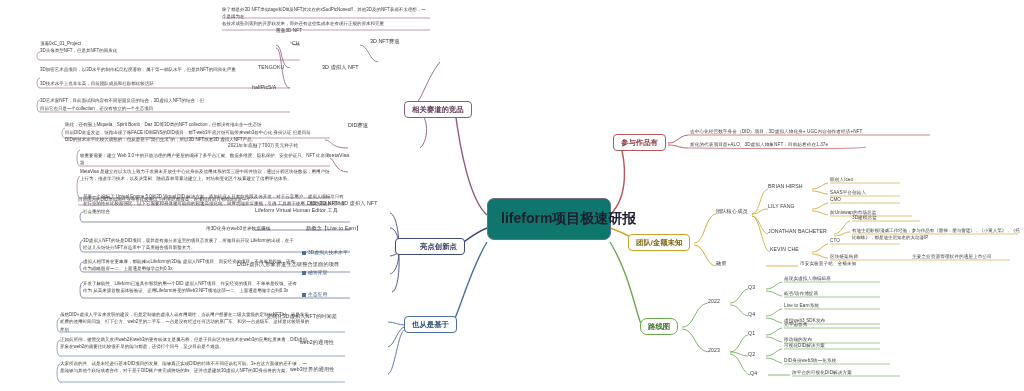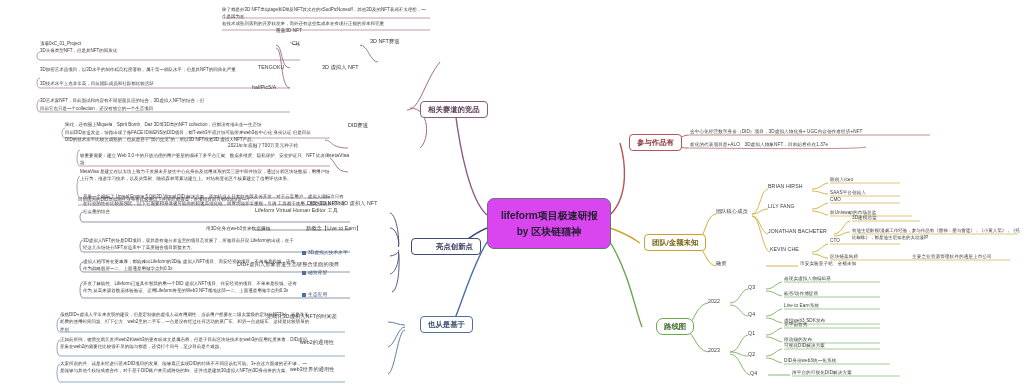--- a/index.html
+++ b/index.html
@@ -18,28 +18,27 @@
     white-space: nowrap;
     line-height: 1.25;
     color: #2b2b2b;
   }
   
   .boxed {
     border: 1px solid #888;
     border-radius: 4px;
     background: #fff;
     padding: 3px 7px;
-    margin-left: 16px;
   }
   .central {
     border: 1px solid #6b6f85;
     border-radius: 7px;
-    background: #d946ef;
+    background: #0f766e;
     padding: 9px 13px;
-    font-size: 10px;
+    font-size: 14px;
     font-weight: bold;
     text-align: center;
     color: #1d1d2b;
     line-height: 1.55;
     z-index: 6;
   }
   
   .leaf { font-size: 4.6px; color:#3a3a3a; letter-spacing:0.1px; }
   .leaf.big { font-size: 5.2px; }
   .mid { font-size: 5.4px; color:#333; }
@@ -164,21 +163,20 @@
     <path d="M784,324 L880,324" stroke="#6aa84f" stroke-width="0.6" fill="none"></path>
     <path d="M784,328 L880,328" stroke="#6aa84f" stroke-width="0.6" fill="none"></path>
     <path d="M784,343 L880,343" stroke="#6aa84f" stroke-width="0.6" fill="none"></path>
     <path d="M784,349 L880,349" stroke="#6aa84f" stroke-width="0.6" fill="none"></path>
     <path d="M784,364 L890,364" stroke="#6aa84f" stroke-width="0.6" fill="none"></path>
     <path d="M792,376 L900,376" stroke="#6aa84f" stroke-width="0.6" fill="none"></path>
   </svg>
 
   <div class="node central" style="left:487px; top:198px; width:124px;">
     <div>lifeform项目极速研报</div>
-    <div>by 区块链猫神</div>
   </div>
 
   <div class="node boxed purple branch-label" style="left:404px; top:101px;">
     <span>相关赛道的竞品</span>
   </div>
   <div class="node boxed navy branch-label" style="left:395px; top:238px;">
     <span>亮点创新点</span>
   </div>
   <div class="node boxed blue branch-label" style="left:404px; top:316px;">
     <span>也从是基于</span>

